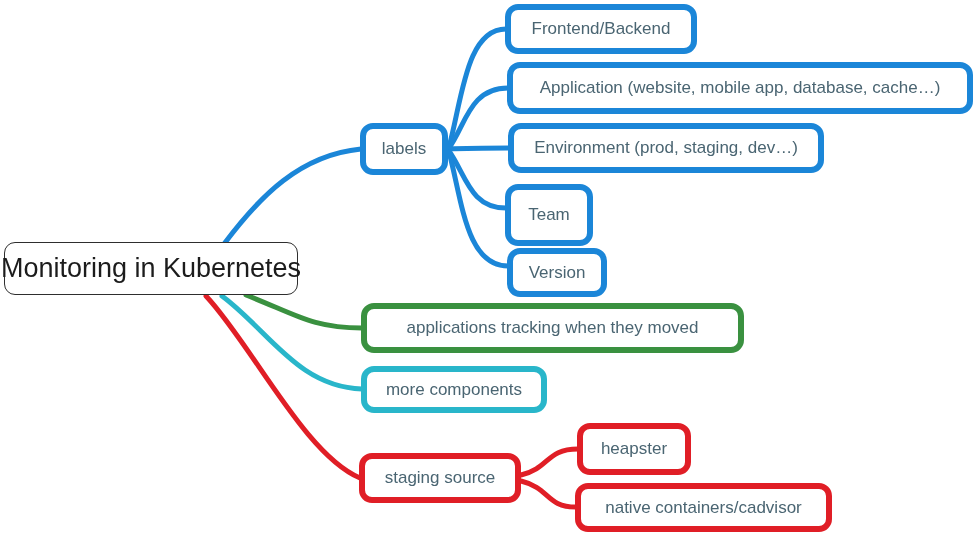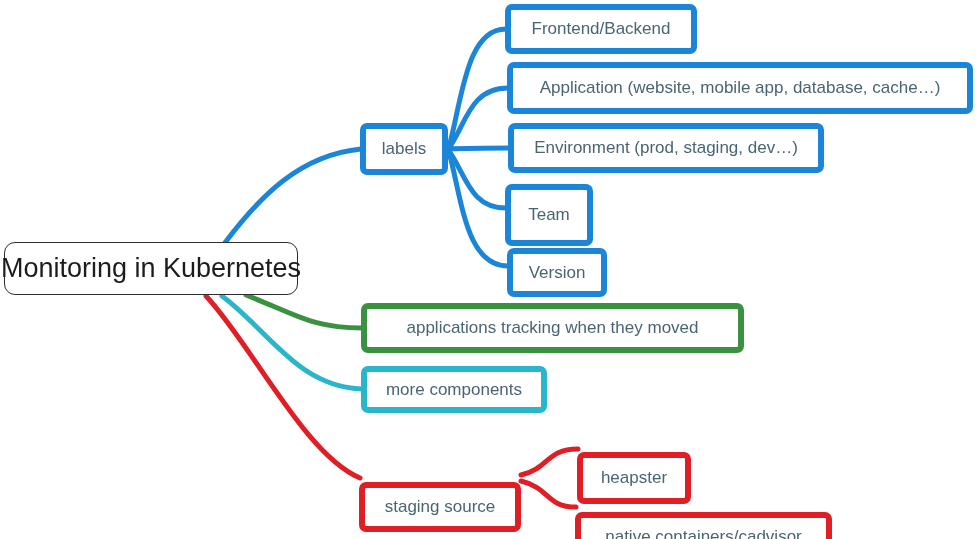--- a/index.html
+++ b/index.html
@@ -21,34 +21,34 @@
     box-sizing: border-box;
     background: #ffffff;
     display: flex;
     align-items: center;
     justify-content: center;
     white-space: nowrap;
     color: var(--node_text, #4a6572);
     font-size: 17px;
     border-style: solid;
     border-width: 6px;
-    border-radius: 7px;
+    border-radius: 13px;
     cursor: pointer;
   }
   .node.root {
     border-width: 1.5px;
     border-color: var(--root_border, #2e2e2e);
     border-radius: 11px;
     color: var(--root_text, #1c1c1c);
     font-size: 27px;
   }
   .node.blue  { border-color: var(--blue,  #1b86d8); }
   .node.green { border-color: var(--green, #3a9140); }
   .node.cyan  { border-color: var(--cyan,  #29b6ca); }
-  .node.red   { border-color: var(--red,   #e01e26); margin-top: 29px; }
+  .node.red   { border-color: var(--red,   #e01e26); }
   path.wire { fill: none; stroke-width: 5; stroke-linecap: round; }
 </style>
 </head>
 <body>
 
 <div id="canvas">
 
   <svg id="wires" viewBox="0 0 978 539">
 
     <path class="wire" d="M 224 244 C 260 196, 300 155, 361 149" stroke="#1b86d8"></path>

